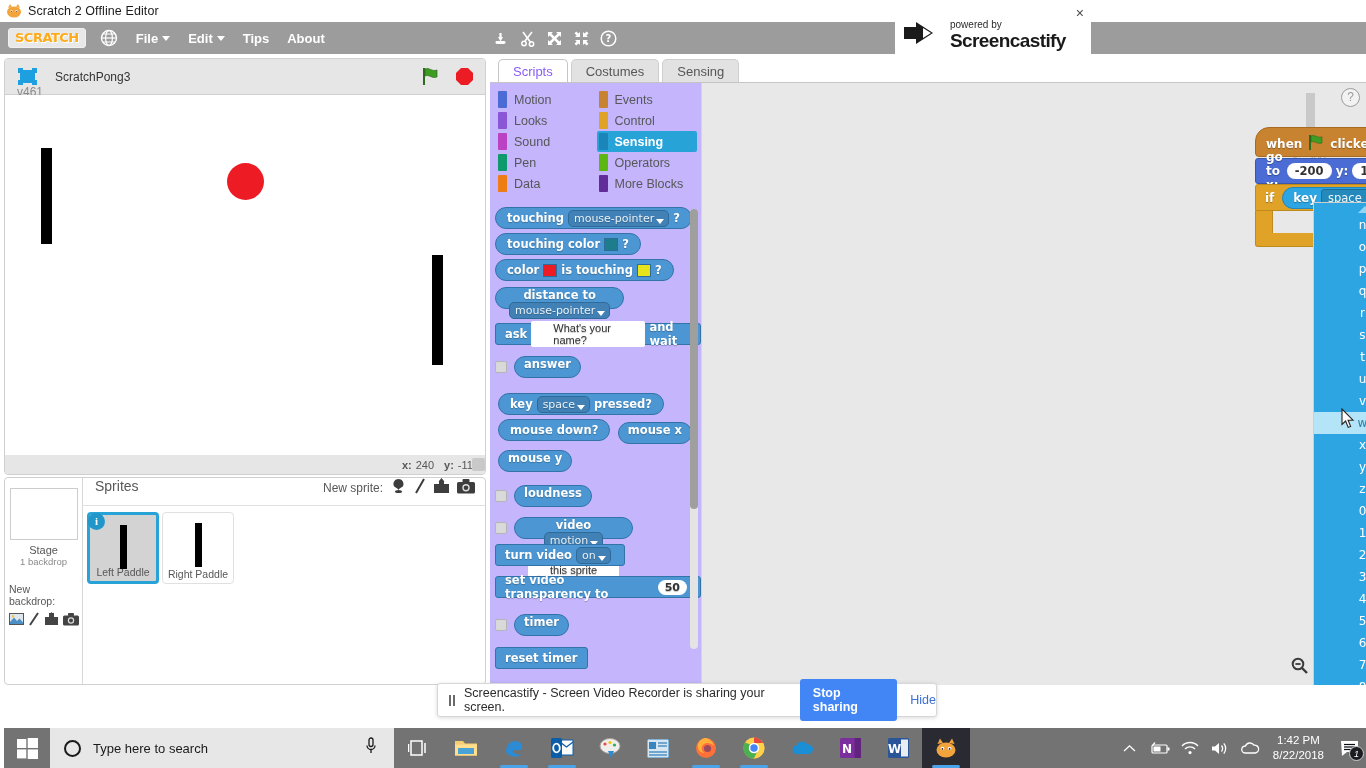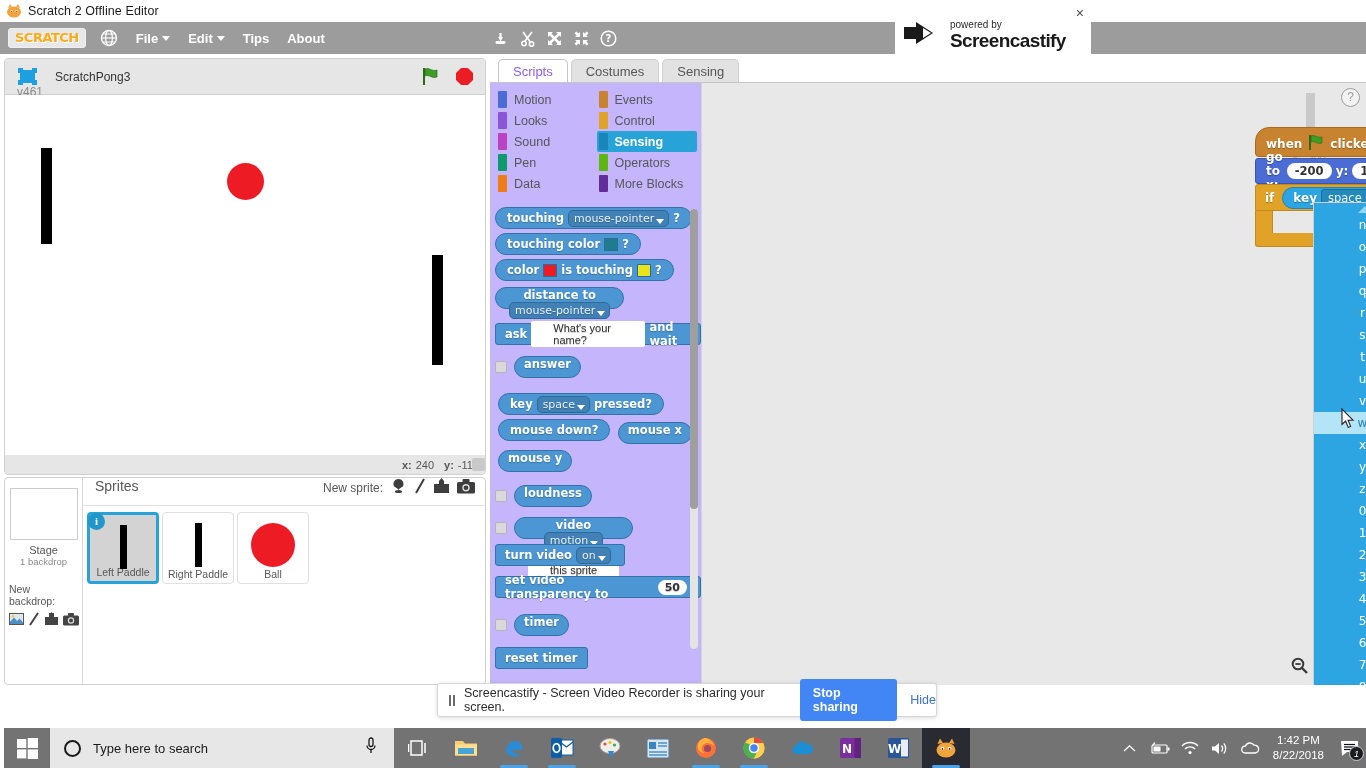--- a/index.html
+++ b/index.html
@@ -460,26 +460,20 @@
           <span class="sname">Left Paddle</span>
         </div>
 
         <div class="sprite-item">
           <span class="thumb">
             <span style="display:block;width:7px;height:44px;background:#000;"></span>
           </span>
           <span class="sname">Right Paddle</span>
         </div>
 
-        <div class="sprite-item">
-          <span class="thumb">
-            <span style="display:block;width:44px;height:44px;border-radius:50%;background:#ed1c24;"></span>
-          </span>
-          <span class="sname">Ball</span>
-        </div>
 
       </div>
     </div>
   </div>
 
   <div class="editor">
     <div class="tabs">
       <div class="tab active">Scripts</div>
       <div class="tab">Costumes</div>
       <div class="tab">Sensing</div>

